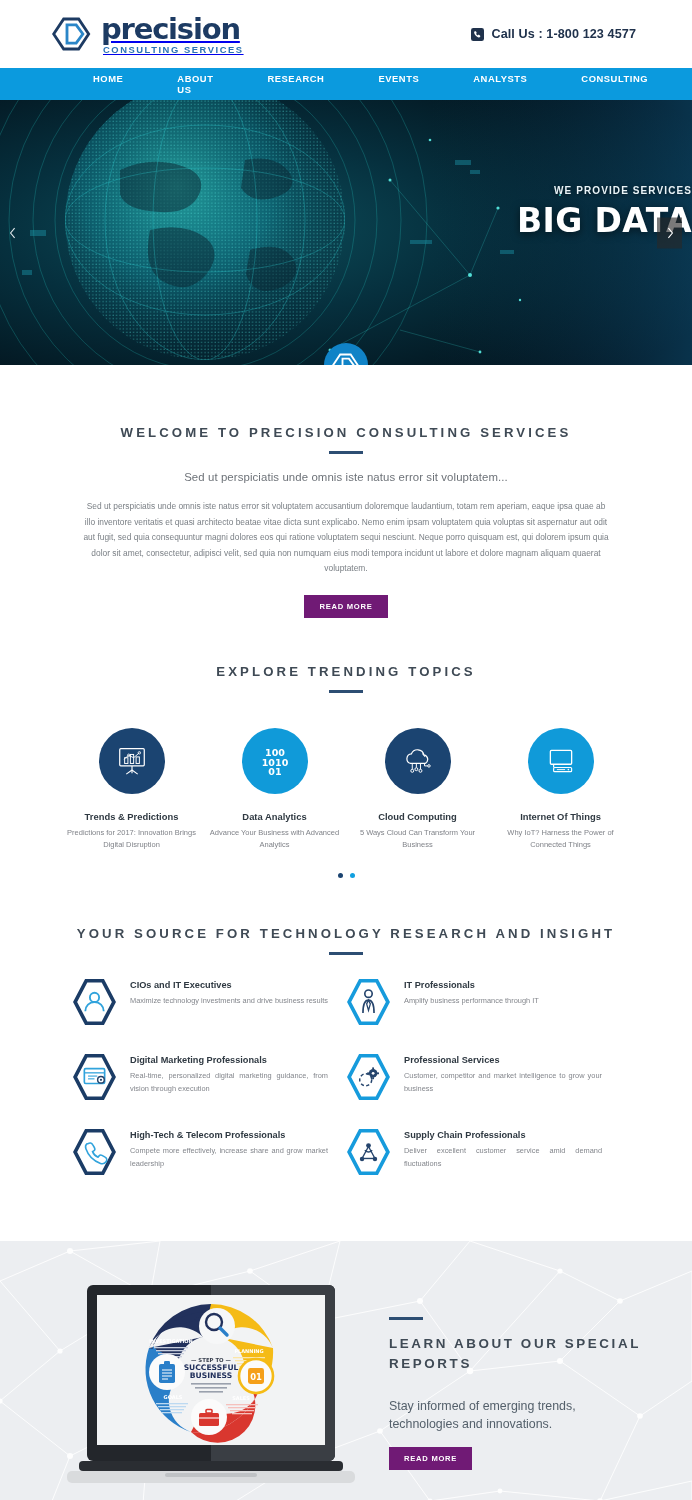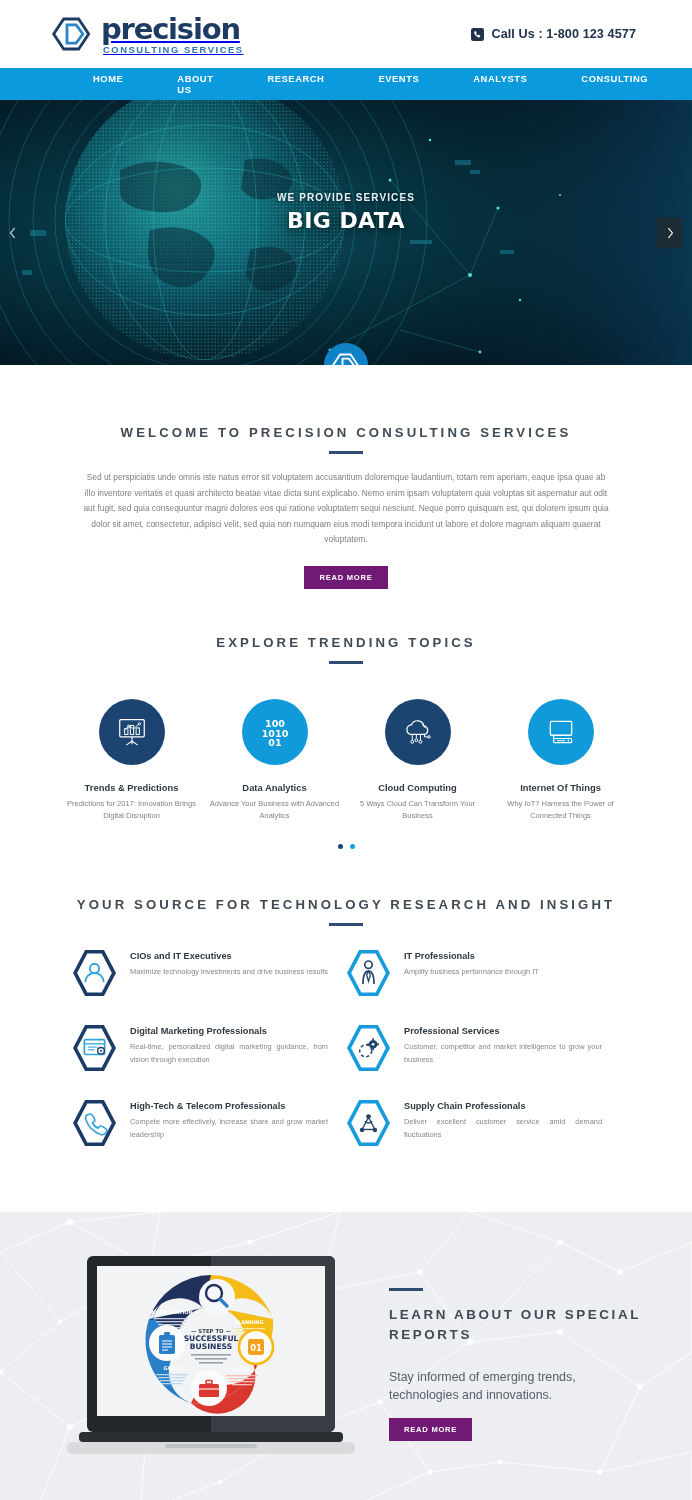--- a/index.html
+++ b/index.html
@@ -39,24 +39,24 @@
     padding:0 19px;
   }
   .nav .search-btn { margin-left:auto; background:none; border:0; cursor:pointer;
     display:flex; align-items:center; justify-content:center; width:20px; height:20px; }
 
   
   .hero { position:relative; height:265px; overflow:hidden;
     background:#03141d; }
   .hero-bg { position:absolute; inset:0; }
   .hero-inner { position:relative; height:100%; display:flex; flex-direction:column;
-    align-items:center; justify-content:center; padding-bottom:40px;border-radius:10px; }
+    align-items:flex-end; justify-content:center; padding-bottom:40px;border-radius:10px; }
   .hero-kicker { color:#e9f3f7; font-size:10px; letter-spacing:1.1px; font-weight:600;
     text-shadow:0 1px 4px rgba(0,0,0,.6); }
-  .hero-title { color:#fff; font-size:22px; font-weight:700; letter-spacing:.4px;
+  .hero-title { color:#fff; font-size:33px; font-weight:700; letter-spacing:.4px;
     margin-top:5px; text-shadow:0 2px 9px rgba(0,0,0,.55);
     font-family:"DejaVu Sans", sans-serif; }
   .hero-arrow { position:absolute; top:50%; transform:translateY(-50%);
     width:25px; height:31px; background:rgba(40,40,40,.62);
     color:#fff; font-size:14px; display:flex; align-items:center; justify-content:center;
     cursor:pointer; border:0; }
   .hero-arrow.prev { left:0; background:rgba(0,0,0,0); }
   .hero-arrow.next { right:10px; }
   .hero-badge { position:absolute; left:50%; bottom:-22px; transform:translateX(-50%);
     width:44px; height:44px; border-radius:50%; background:#1083c7;
@@ -275,20 +275,21 @@
       <svg viewBox="0 0 48 48" width="28" height="28">
         <polygon points="14,6 32,6 44,24 32,42 14,42 2,24" fill="none" stroke="#fff" stroke-width="3.2"></polygon>
         <polygon points="18,13 29,13 37,24 29,35 18,35" fill="none" stroke="#fff" stroke-width="3.2"></polygon>
       </svg>
     </div>
   </div>
 
   <section class="welcome">
     <h2 class="sec-title">WELCOME TO PRECISION CONSULTING SERVICES</h2>
     <div class="rule"></div>
+    <p class="lead">Sed ut perspiciatis unde omnis iste natus error sit voluptatem...</p>
     <p class="body">Sed ut perspiciatis unde omnis iste natus error sit voluptatem accusantium doloremque laudantium, totam rem aperiam, eaque ipsa quae ab illo inventore veritatis et quasi architecto beatae vitae dicta sunt explicabo. Nemo enim ipsam voluptatem quia voluptas sit aspernatur aut odit aut fugit, sed quia consequuntur magni dolores eos qui ratione voluptatem sequi nesciunt. Neque porro quisquam est, qui dolorem ipsum quia dolor sit amet, consectetur, adipisci velit, sed quia non numquam eius modi tempora incidunt ut labore et dolore magnam aliquam quaerat voluptatem.</p>
     <div class="center btn-row">
       <a class="btn-blue" href="#">READ MORE</a>
     </div>
   </section>
 
   <section class="trending">
     <h2 class="sec-title">EXPLORE TRENDING TOPICS</h2>
     <div class="rule"></div>
 

